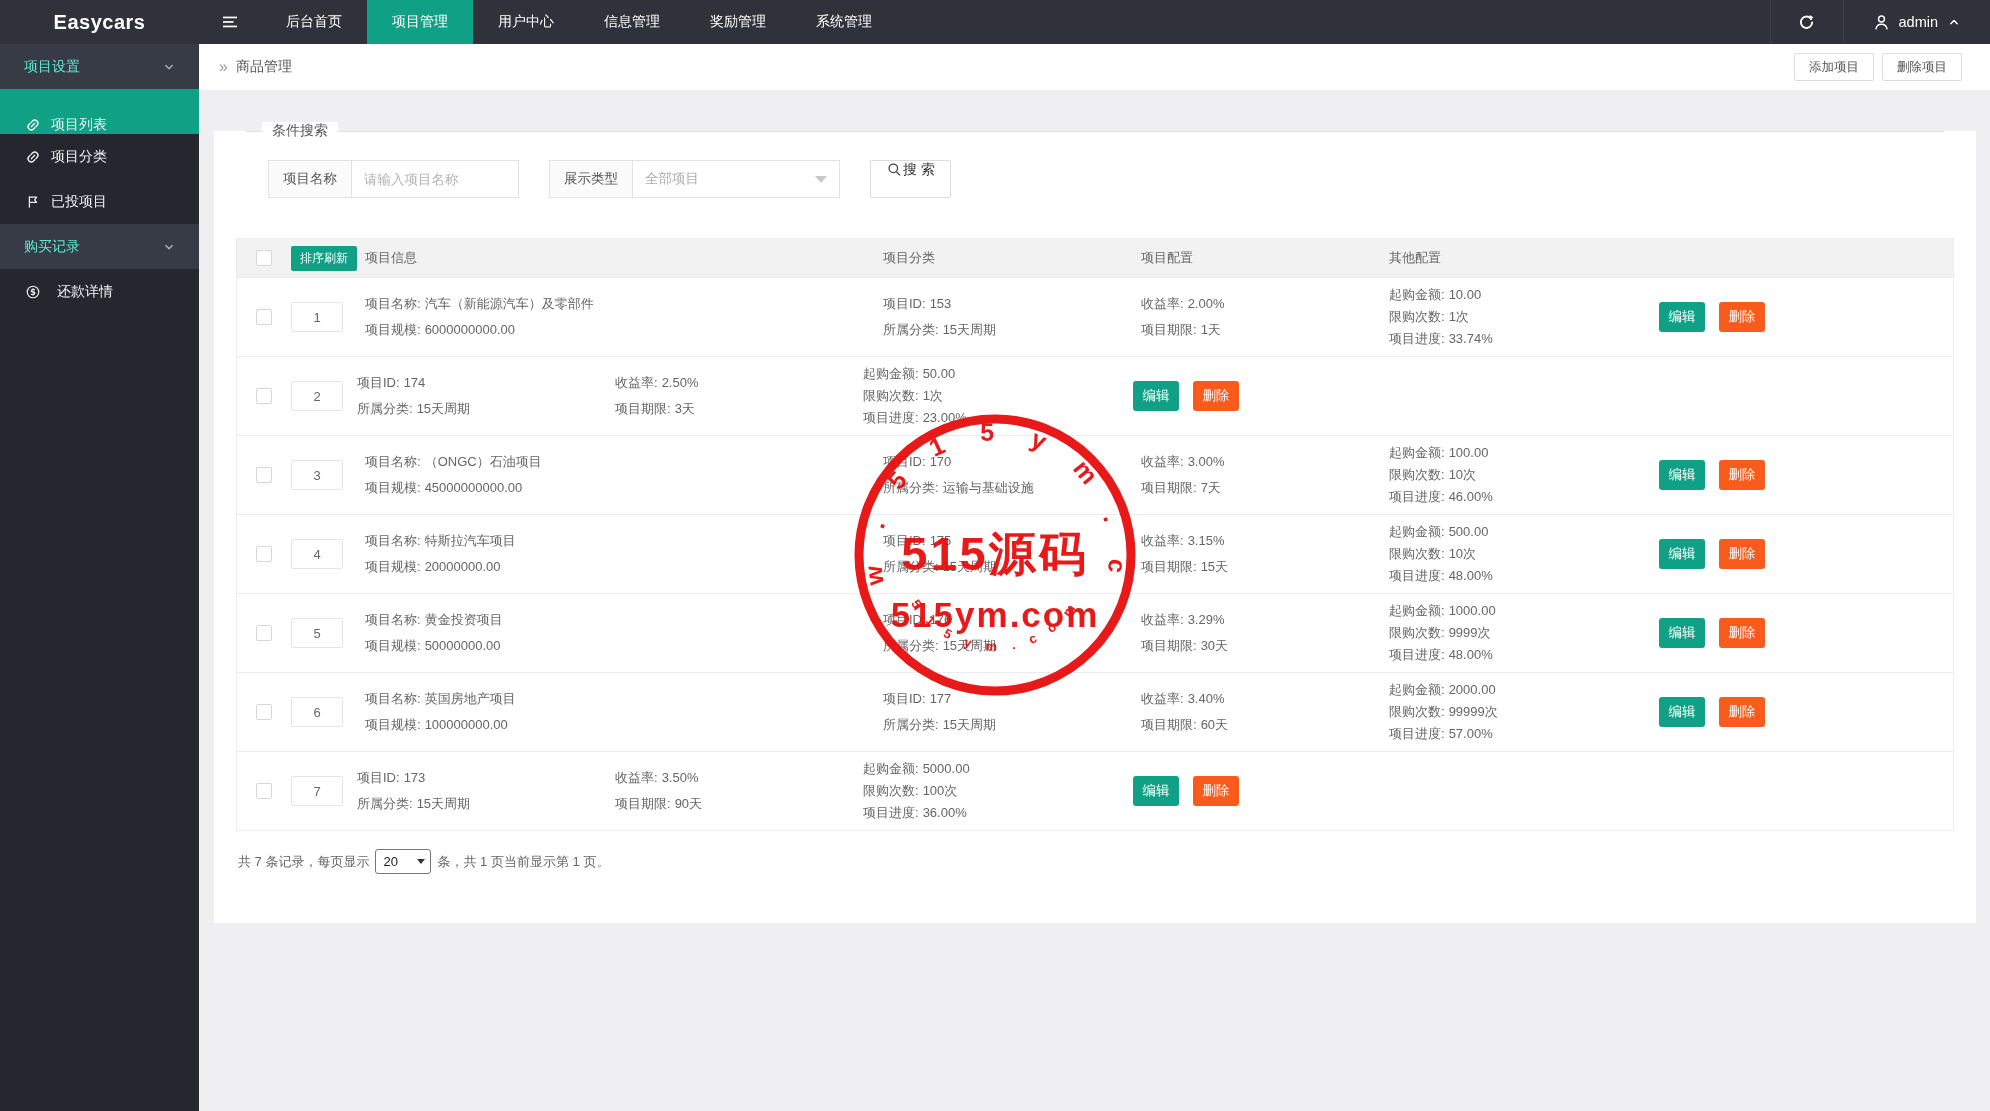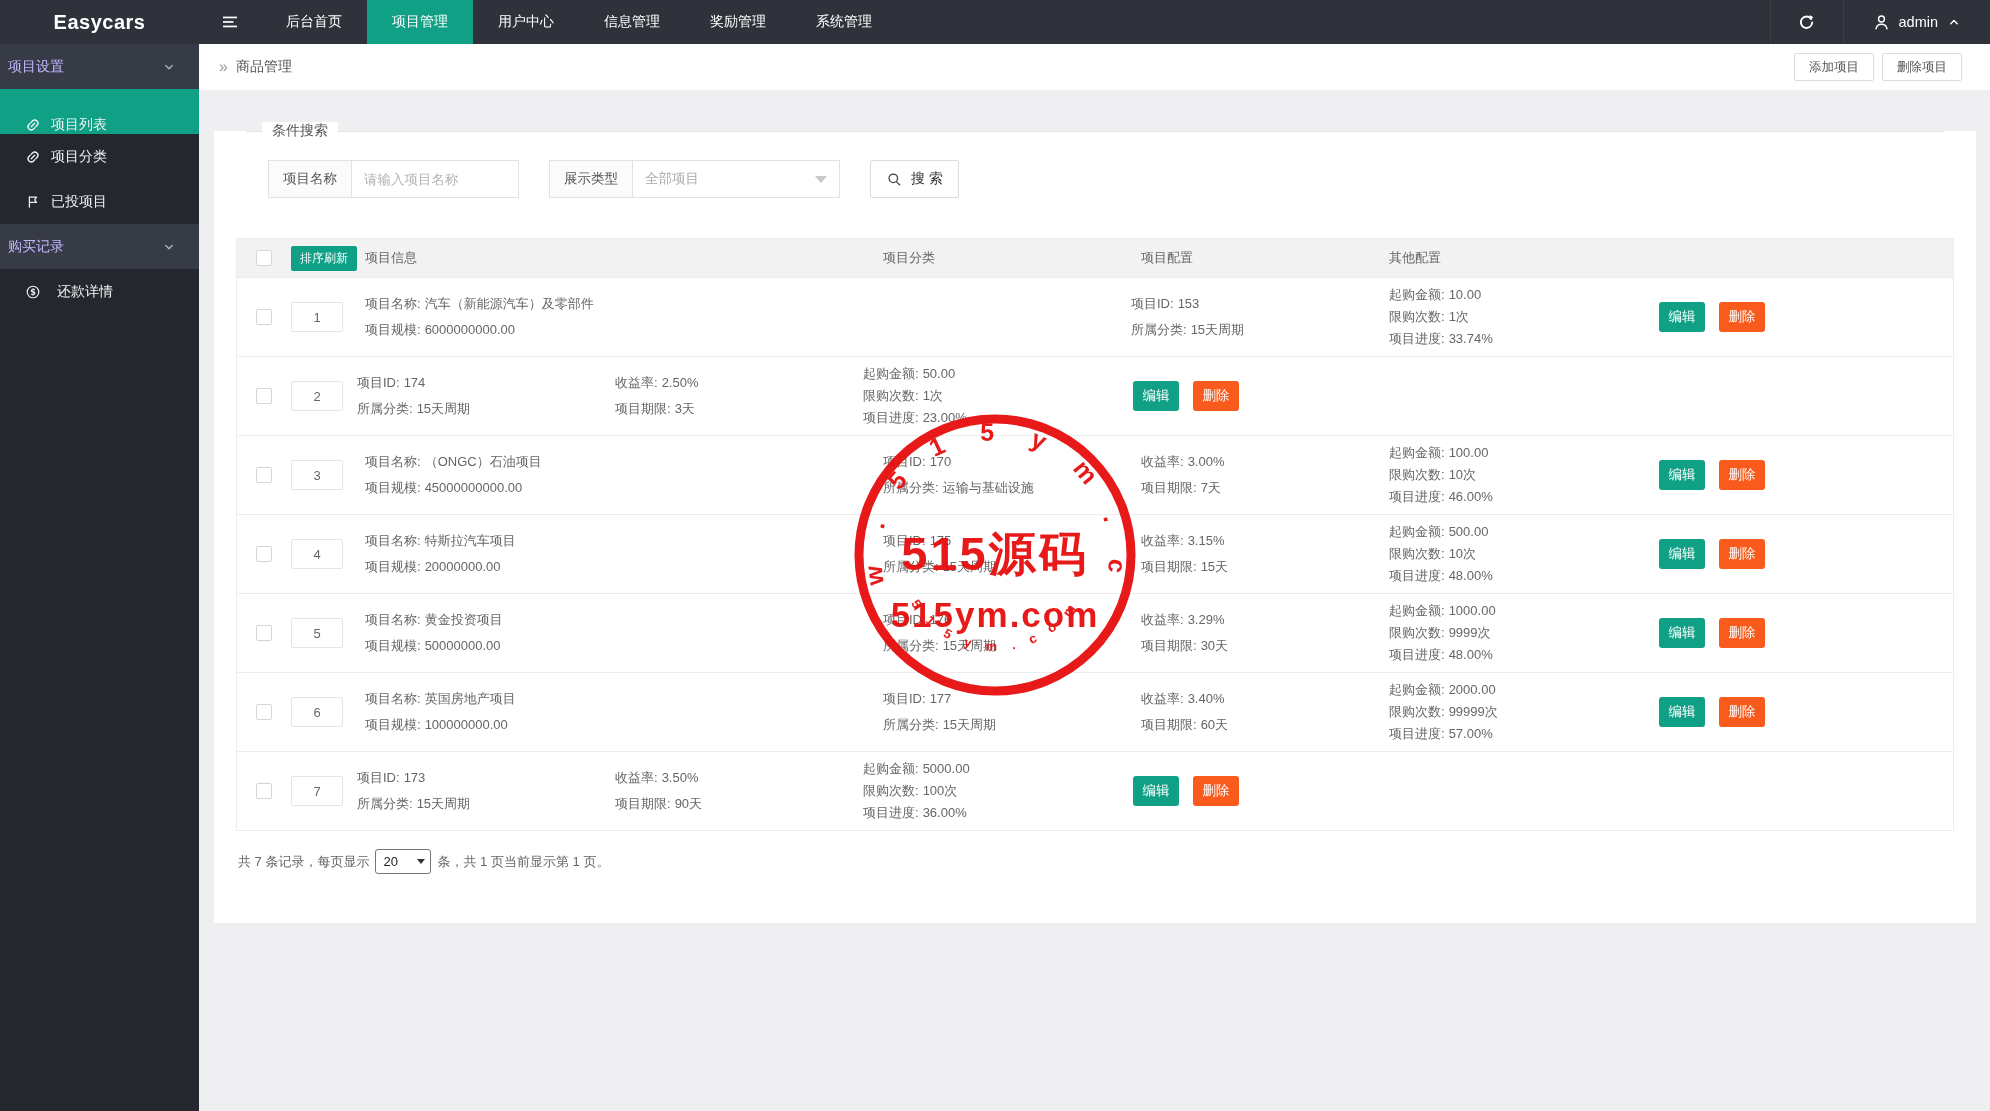--- a/index.html
+++ b/index.html
@@ -15,21 +15,21 @@
   .nav-toggle{width:62px;display:flex;align-items:center;justify-content:center;cursor:pointer;}
   .nav-tabs{display:flex;align-items:stretch;}
   .nav-tab{display:flex;align-items:center;padding:0 25px;color:#fff;font-size:14px;cursor:pointer;}
   .nav-tab.active{background:var(--accent);}
   .nav-right{margin-left:auto;display:flex;align-items:stretch;}
   .nav-ic{width:72px;display:flex;align-items:center;justify-content:center;border-left:1px solid rgba(255,255,255,.06);cursor:pointer;}
   .user-menu{display:flex;align-items:center;gap:8px;padding:0 28px;border-left:1px solid rgba(255,255,255,.06);color:#fff;font-size:14.5px;cursor:pointer;}
   
   .sidebar{position:absolute;top:44px;left:0;bottom:0;width:199px;background:#24272D;z-index:20;}
   .side-entry{height:45px;display:flex;align-items:center;font-size:14px;cursor:pointer;}
-  .side-entry.group{background:#363B45;color:#c4b5fd;padding:0 22px 0 8px;justify-content:space-between;}
+  .side-entry.group{background:#363B45;color:#5eead4;padding:0 22px 0 24px;justify-content:space-between;}
   .side-entry.item{color:#F2F3F5;padding-left:25px;gap:10px;}
   .side-entry.item.active{background:var(--accent);align-items:flex-end;}
   .side-icon{display:flex;align-items:center;}
   .side-chevron{display:flex;align-items:center;}
   
   .main{position:absolute;top:44px;left:199px;right:0;bottom:0;}
   .crumb-bar{height:46px;background:#fff;display:flex;align-items:center;justify-content:space-between;padding:0 28px 0 20px;margin-bottom:7px;}
   .crumb{display:flex;align-items:center;gap:8px;font-size:14px;color:#555;}
   .crumb-ic{color:#9a9a9a;font-size:16px;}
   .crumb-actions{display:flex;gap:8px;}
@@ -38,21 +38,21 @@
   
   .field{border-top:1px solid #e3e3e3;margin:41px 10px 0;position:relative;padding:28px 0 24px 22px;}
   .legend{position:absolute;top:-10px;left:16px;background:#fff;padding:0 10px;font-size:14px;color:#555;}
   .search-form{display:flex;align-items:center;}
   .inp-group{display:flex;margin-right:30px;}
   .inp-label{border:1px solid #e2e2e2;background:#FBFBFB;padding:0 14px;height:38px;line-height:36px;font-size:13.5px;color:#555;box-sizing:border-box;white-space:nowrap;}
   .inp-text{border:1px solid #e2e2e2;margin-left:-1px;width:168px;height:38px;box-sizing:border-box;padding:0 12px;font-size:13.5px;color:#666;outline:none;font-family:inherit;}
   .inp-text::placeholder{color:#b3b3b3;}
   .select-box{border:1px solid #e2e2e2;margin-left:-1px;width:208px;height:38px;box-sizing:border-box;display:flex;align-items:center;justify-content:space-between;padding:0 12px;color:#ababab;font-size:13.5px;cursor:pointer;}
   .caret-down{width:0;height:0;border-left:6px solid transparent;border-right:6px solid transparent;border-top:7px solid #c9c9c9;}
-  .search-btn{border:1px solid #dcdcdc;background:#fff;height:38px;padding:0 15px;display:flex;align-items:center;gap:8px;font-size:14px;color:#333;border-radius:2px;cursor:pointer;font-family:inherit;}
+  .search-btn{border:1px solid #dcdcdc;background:#fff;height:38px;padding:0 15px;display:flex;font-size:14px;color:#333;border-radius:2px;cursor:pointer;font-family:inherit;}
   
   .table{margin-top:16px;border:1px solid #EDEDED;font-size:13px;color:#666;}
   .thead{display:flex;align-items:center;background:#F2F2F2;height:38px;color:#666;}
   .trow{display:flex;align-items:center;height:78px;border-top:1px solid #ECECEC;background:#fff;}
   .c-check{width:54px;display:flex;justify-content:center;align-items:center;}
   .c-sort{width:66px;display:flex;align-items:center;}
   .c-info{flex:1;padding-left:8px;}
   .c-cat{width:258px;}
   .c-cfg{width:248px;}
   .c-other{width:264px;line-height:22px;}
@@ -311,20 +311,24 @@
               <input type="text" class="sort-input" value="1" style="">
             </div>
     <div class="c-info">
       <div class="line"><span>项目名称:</span><span class="val">汽车（新能源汽车）及零部件</span></div>
       <div class="line"><span>项目规模:</span><span class="val">6000000000.00</span></div>
     </div>
     <div class="c-cat">
       <div class="line"><span>项目ID:</span><span class="val">153</span></div>
       <div class="line"><span>所属分类:</span><span class="val">15天周期</span></div>
     </div>
+    <div class="c-cfg">
+      <div class="line"><span>收益率:</span><span class="val">2.00%</span></div>
+      <div class="line"><span>项目期限:</span><span class="val">1天</span></div>
+    </div>
     <div class="c-other">
       <div class="line"><span>起购金额:</span><span class="val">10.00</span></div>
       <div class="line"><span>限购次数:</span><span class="val">1次</span></div>
       <div class="line"><span>项目进度:</span><span class="val">33.74%</span></div>
     </div>
     <div class="c-act">
       <button class="btn-edit">编辑</button>
       <button class="btn-del">删除</button>
     </div>
   </div>

